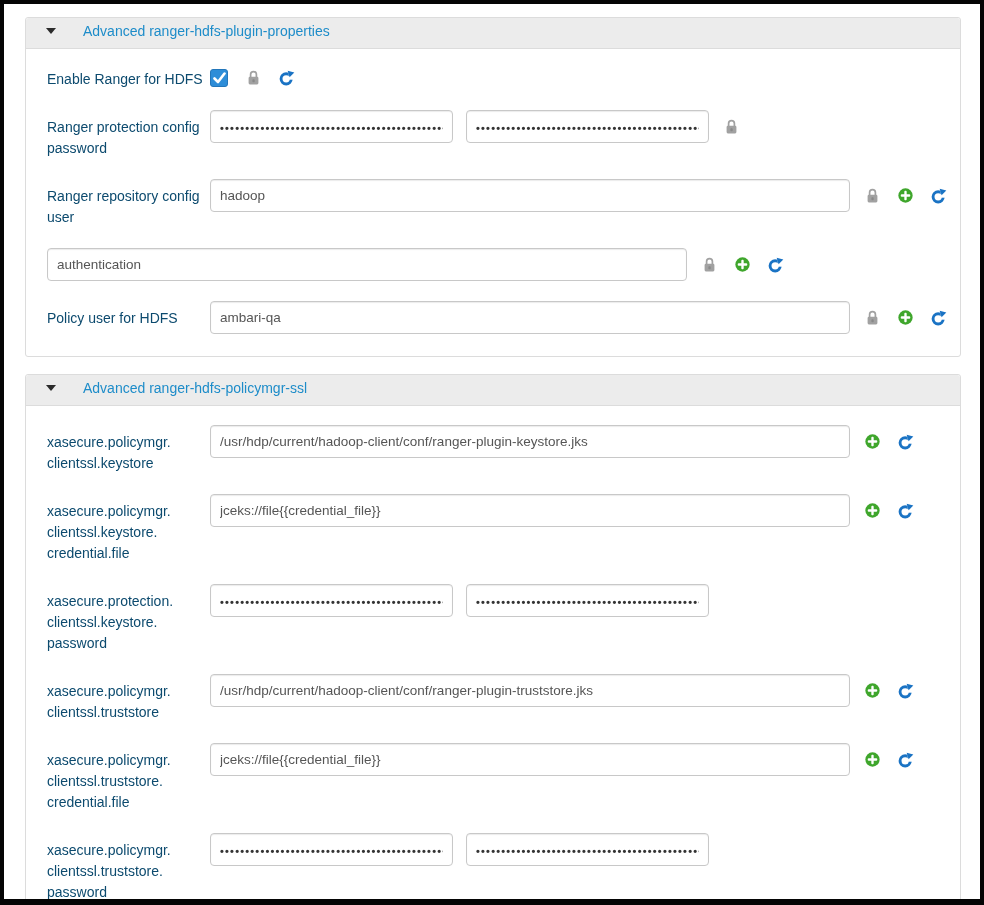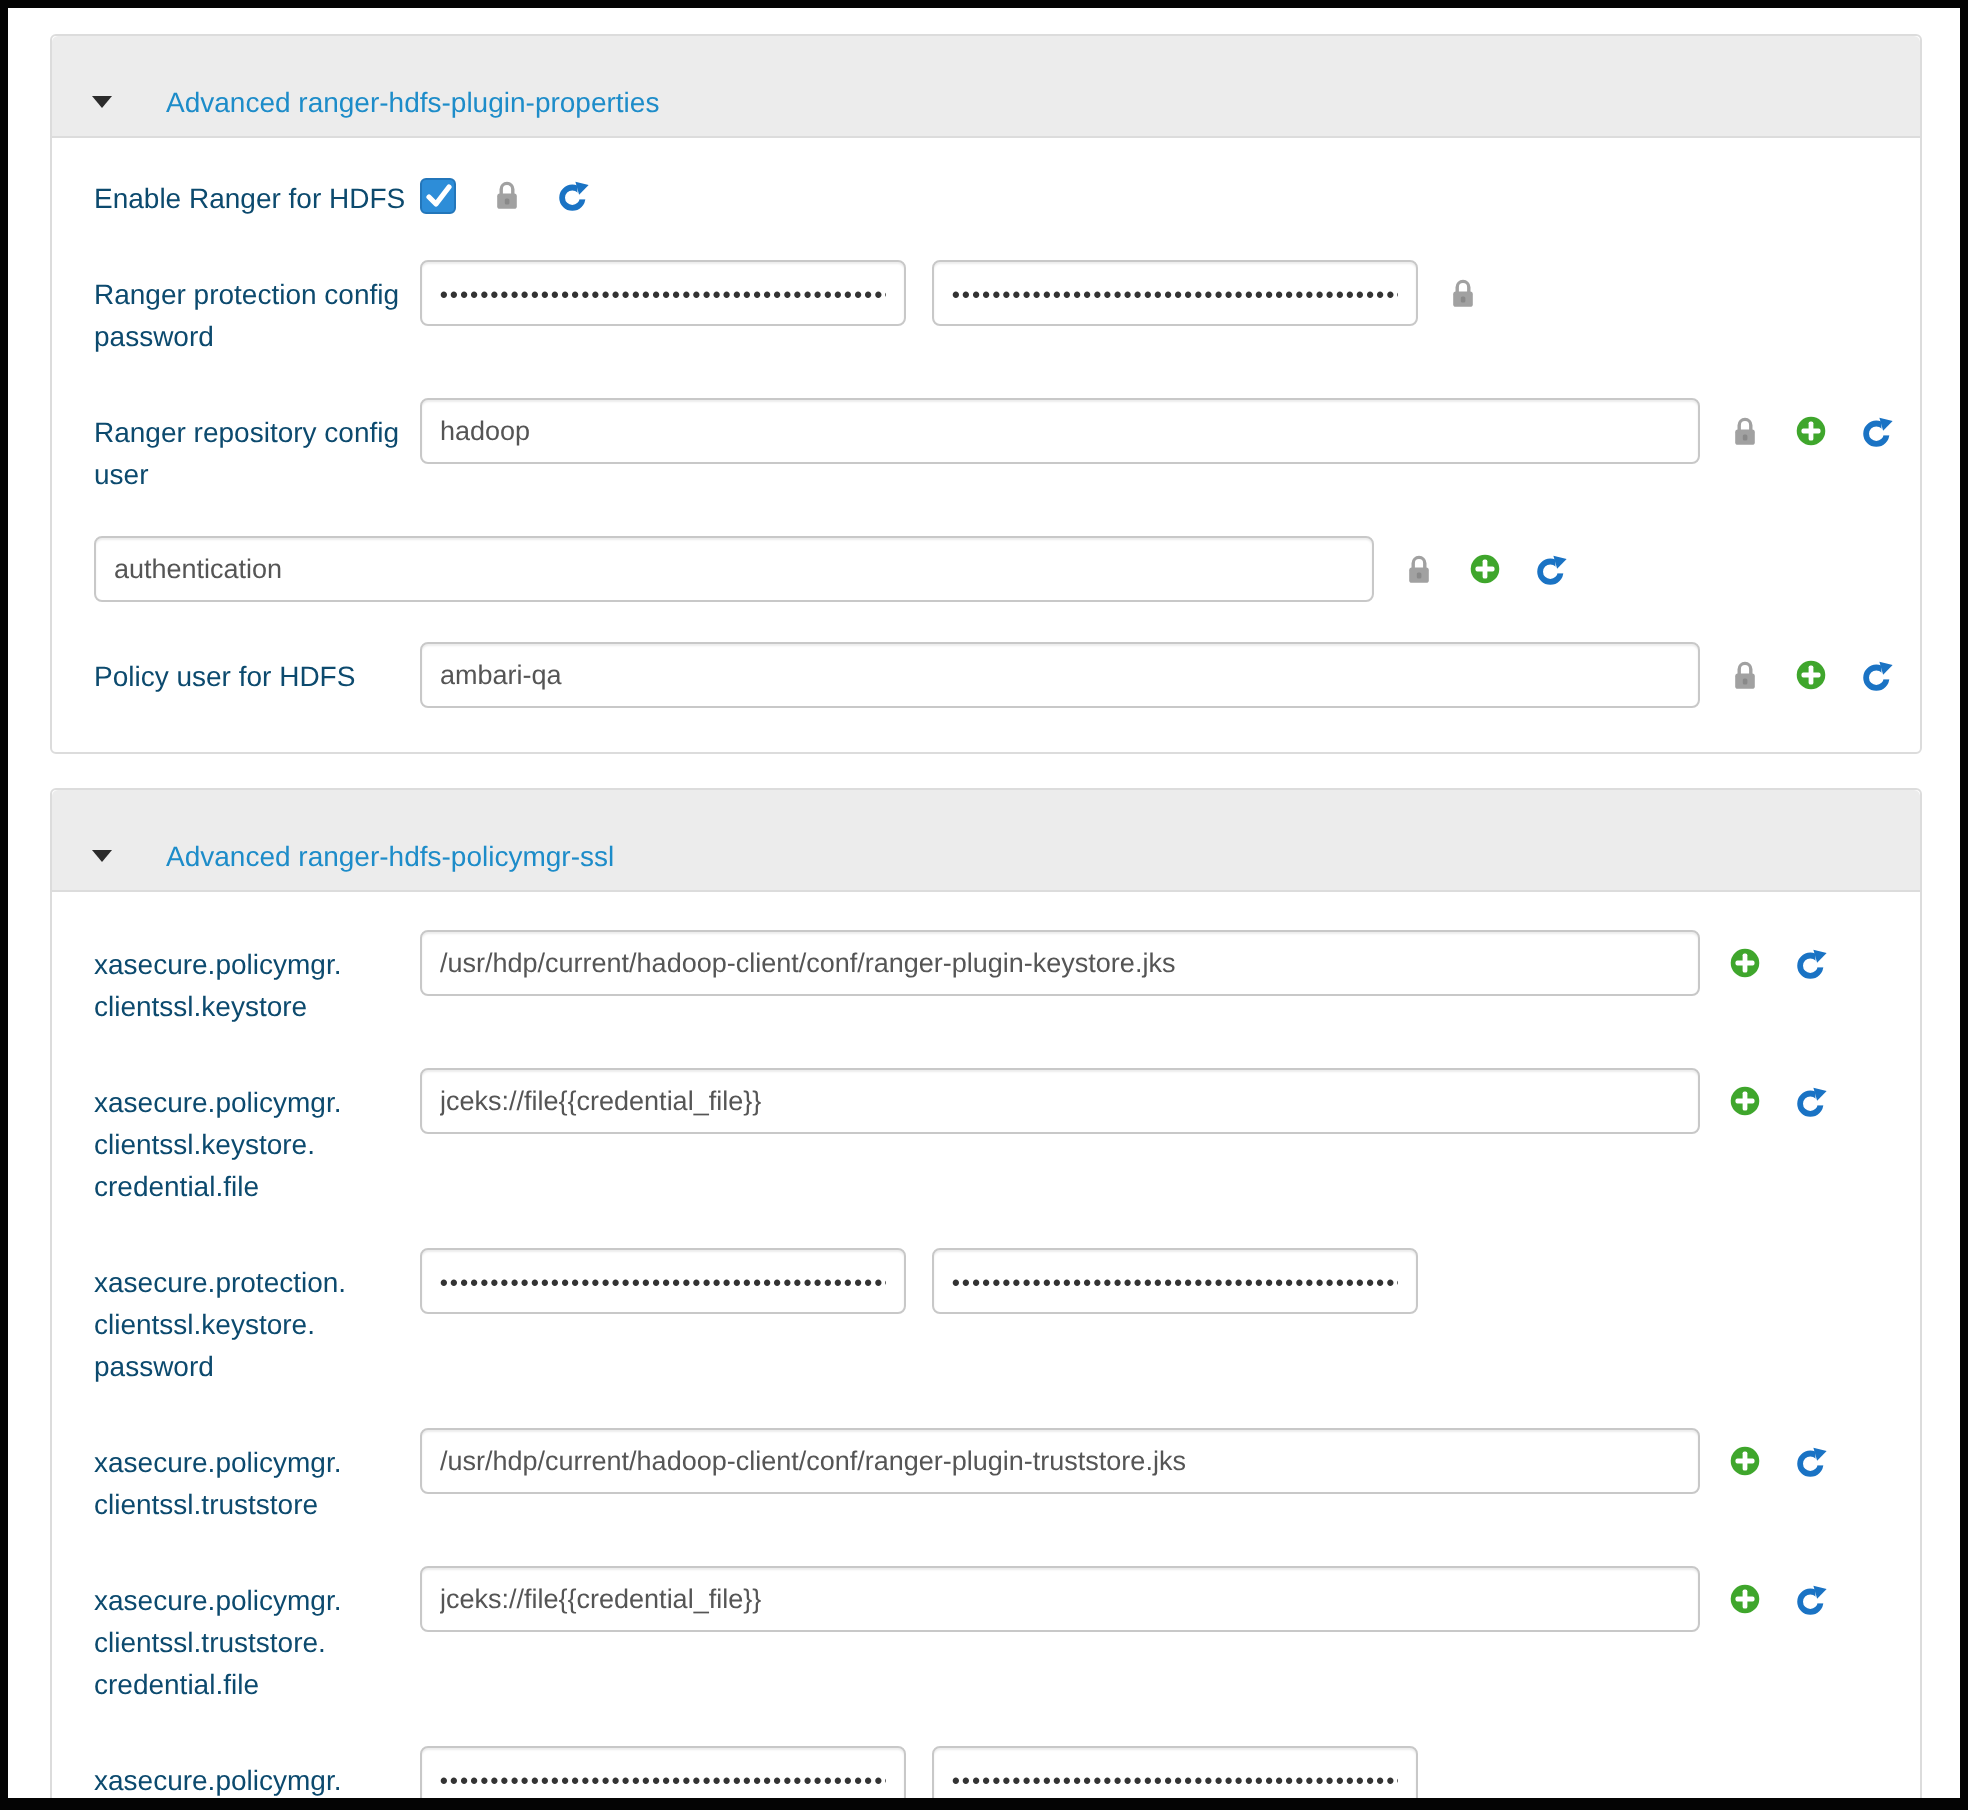--- a/index.html
+++ b/index.html
@@ -4,21 +4,21 @@
 <style>
   html,body { margin:0; padding:0; background:#fff; font-family:"Liberation Sans", sans-serif; }
   .frame {
     width:984px; height:905px; box-sizing:border-box;
     border:4px solid #040404; border-bottom-width:6px;
     padding:13px 19px 0 21px; background:#fff; overflow:hidden;
   }
   .panel { border:1px solid #dcdcdc; border-radius:3px; margin-bottom:17px; background:#fff; }
   .panel-heading {
     background:#ececec; display:flex; align-items:center;
-    padding:25px 15px 9px 20px; border-bottom:1px solid #dcdcdc;
+    padding:5px 15px 9px 20px; border-bottom:1px solid #dcdcdc;
     border-radius:3px 3px 0 0; cursor:pointer;
   }
   .caret {
     width:0; height:0; border-left:5px solid transparent; border-right:5px solid transparent;
     border-top:6px solid #2b2b2b; margin-right:27px; flex:0 0 auto; cursor:pointer;
   }
   .section-title { color:#1d8cc9; font-size:14px; text-decoration:none; cursor:pointer; }
   .panel-body { padding:19px 15px 14px 21px; }
   .cfg-row { display:flex; align-items:flex-start; margin-bottom:20px; }
   .cfg-row:last-child { margin-bottom:8px; }

